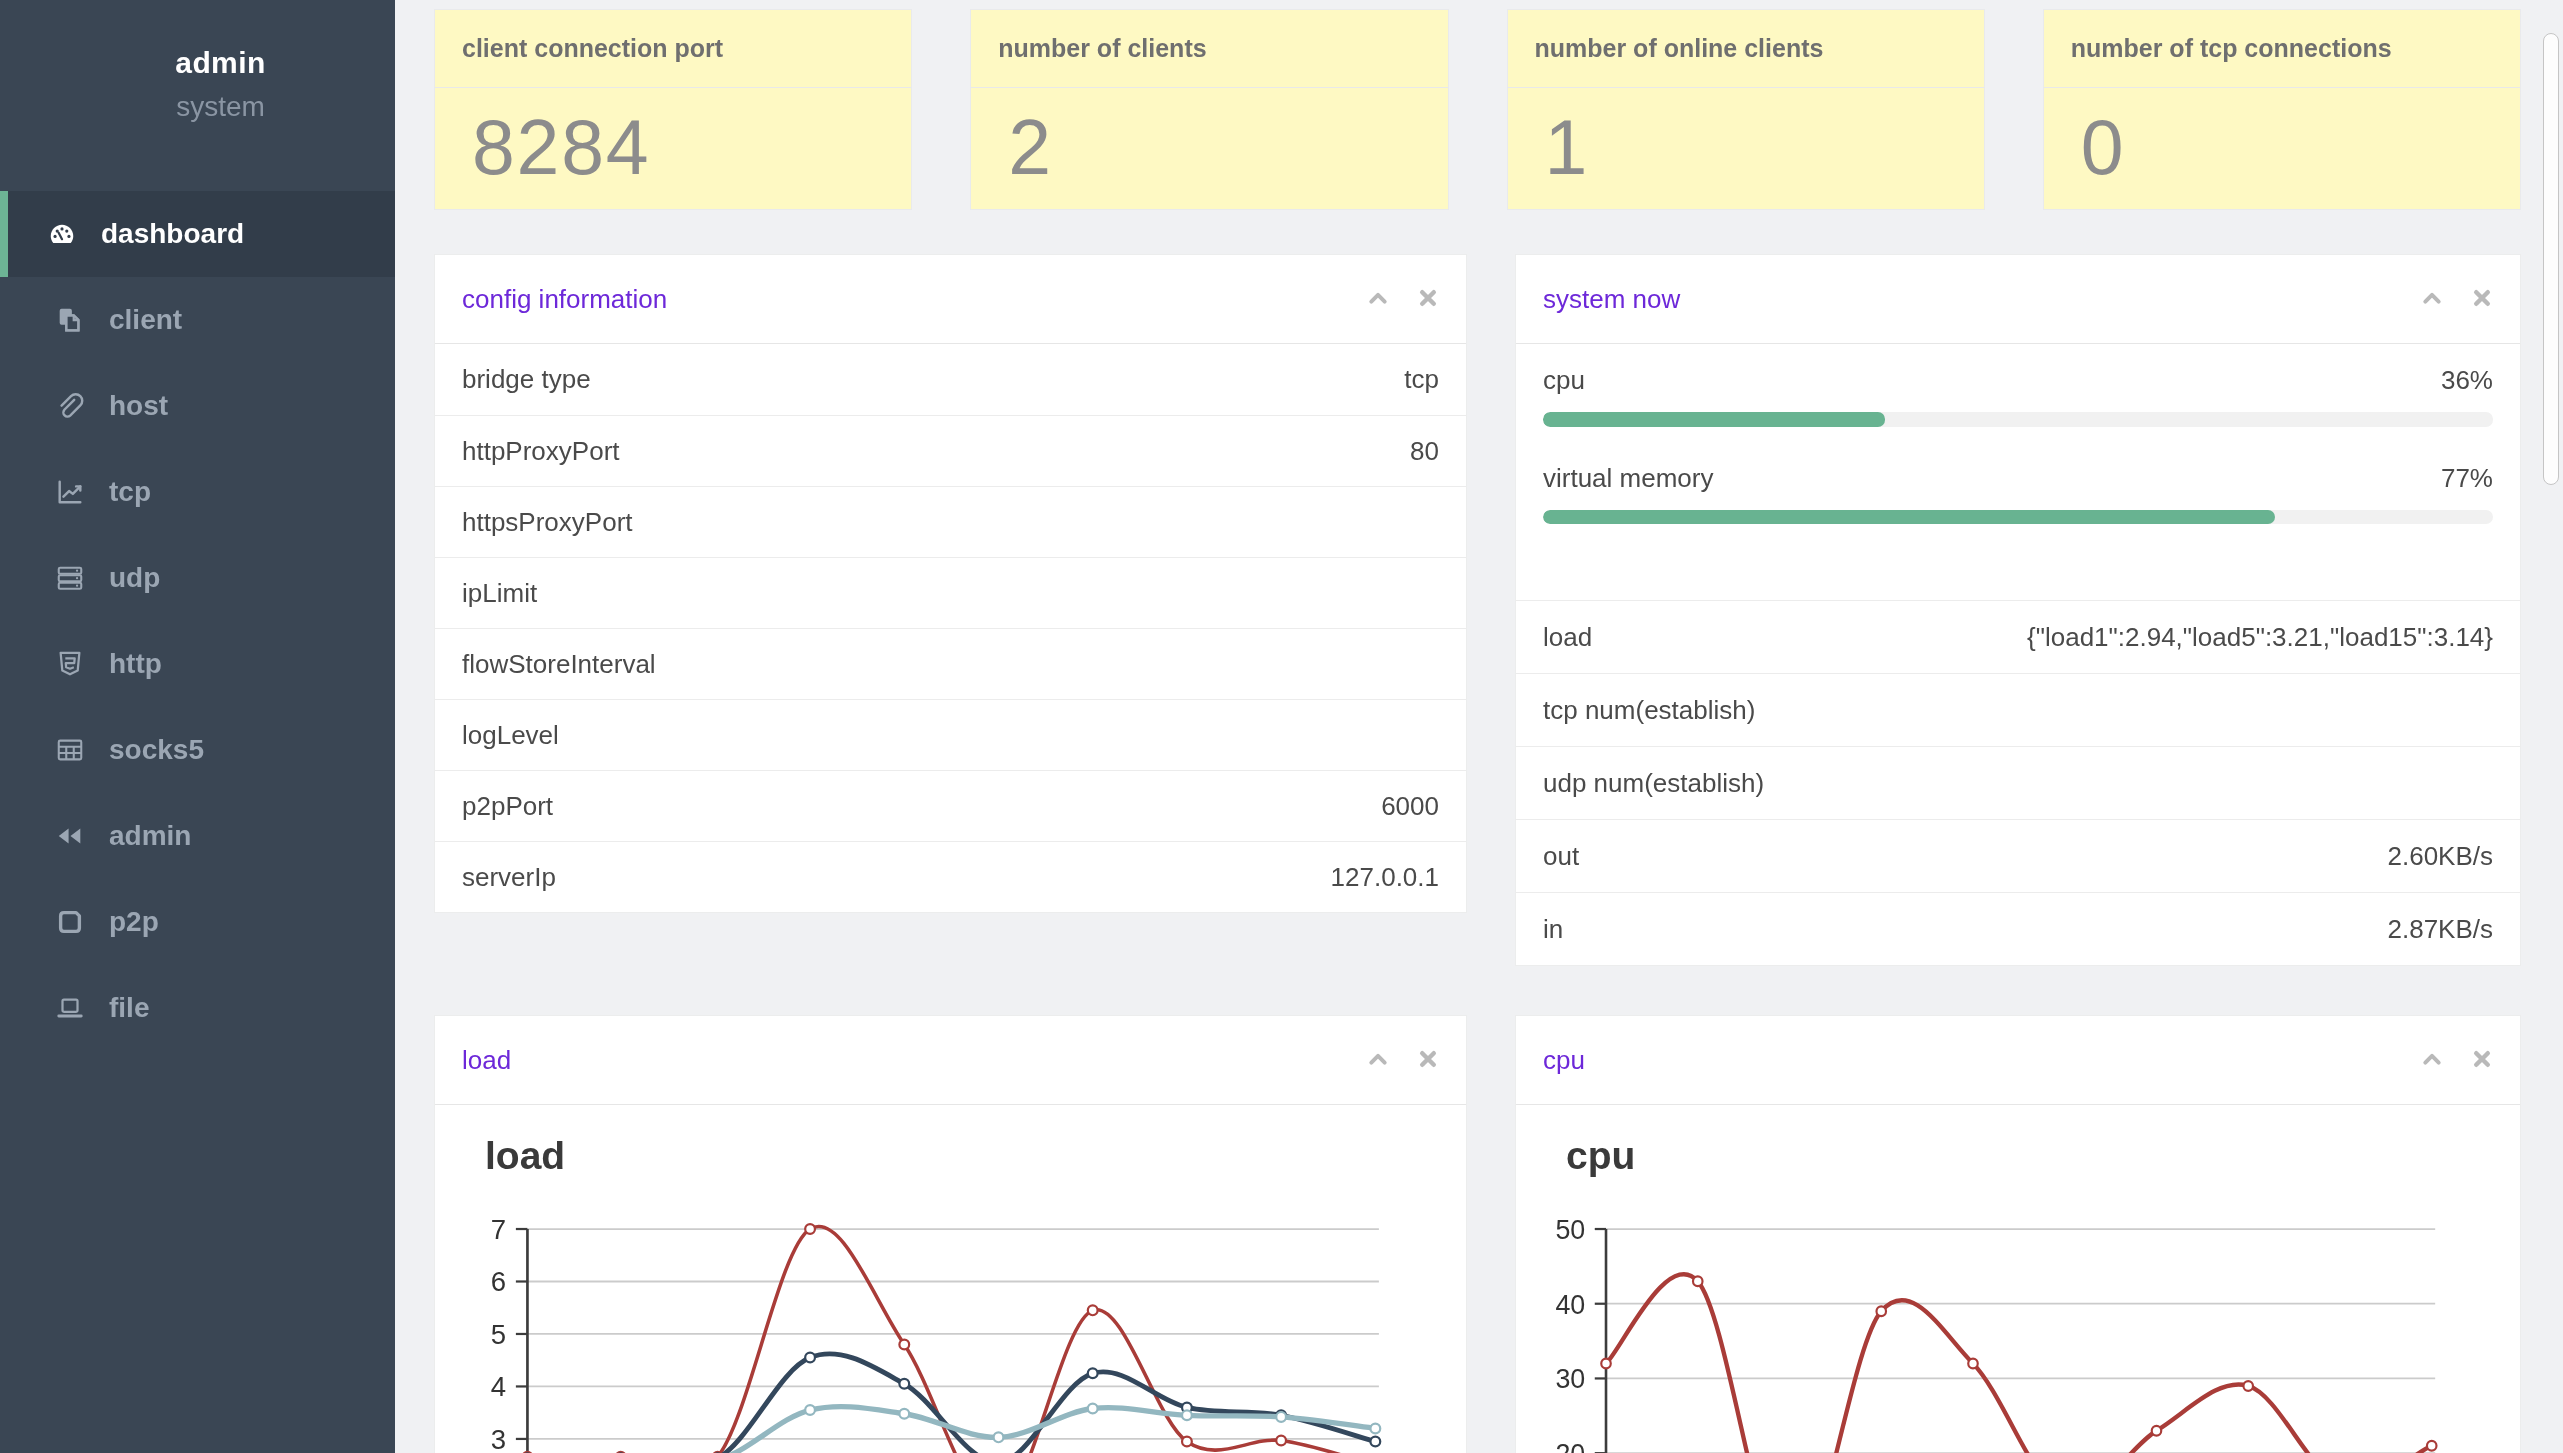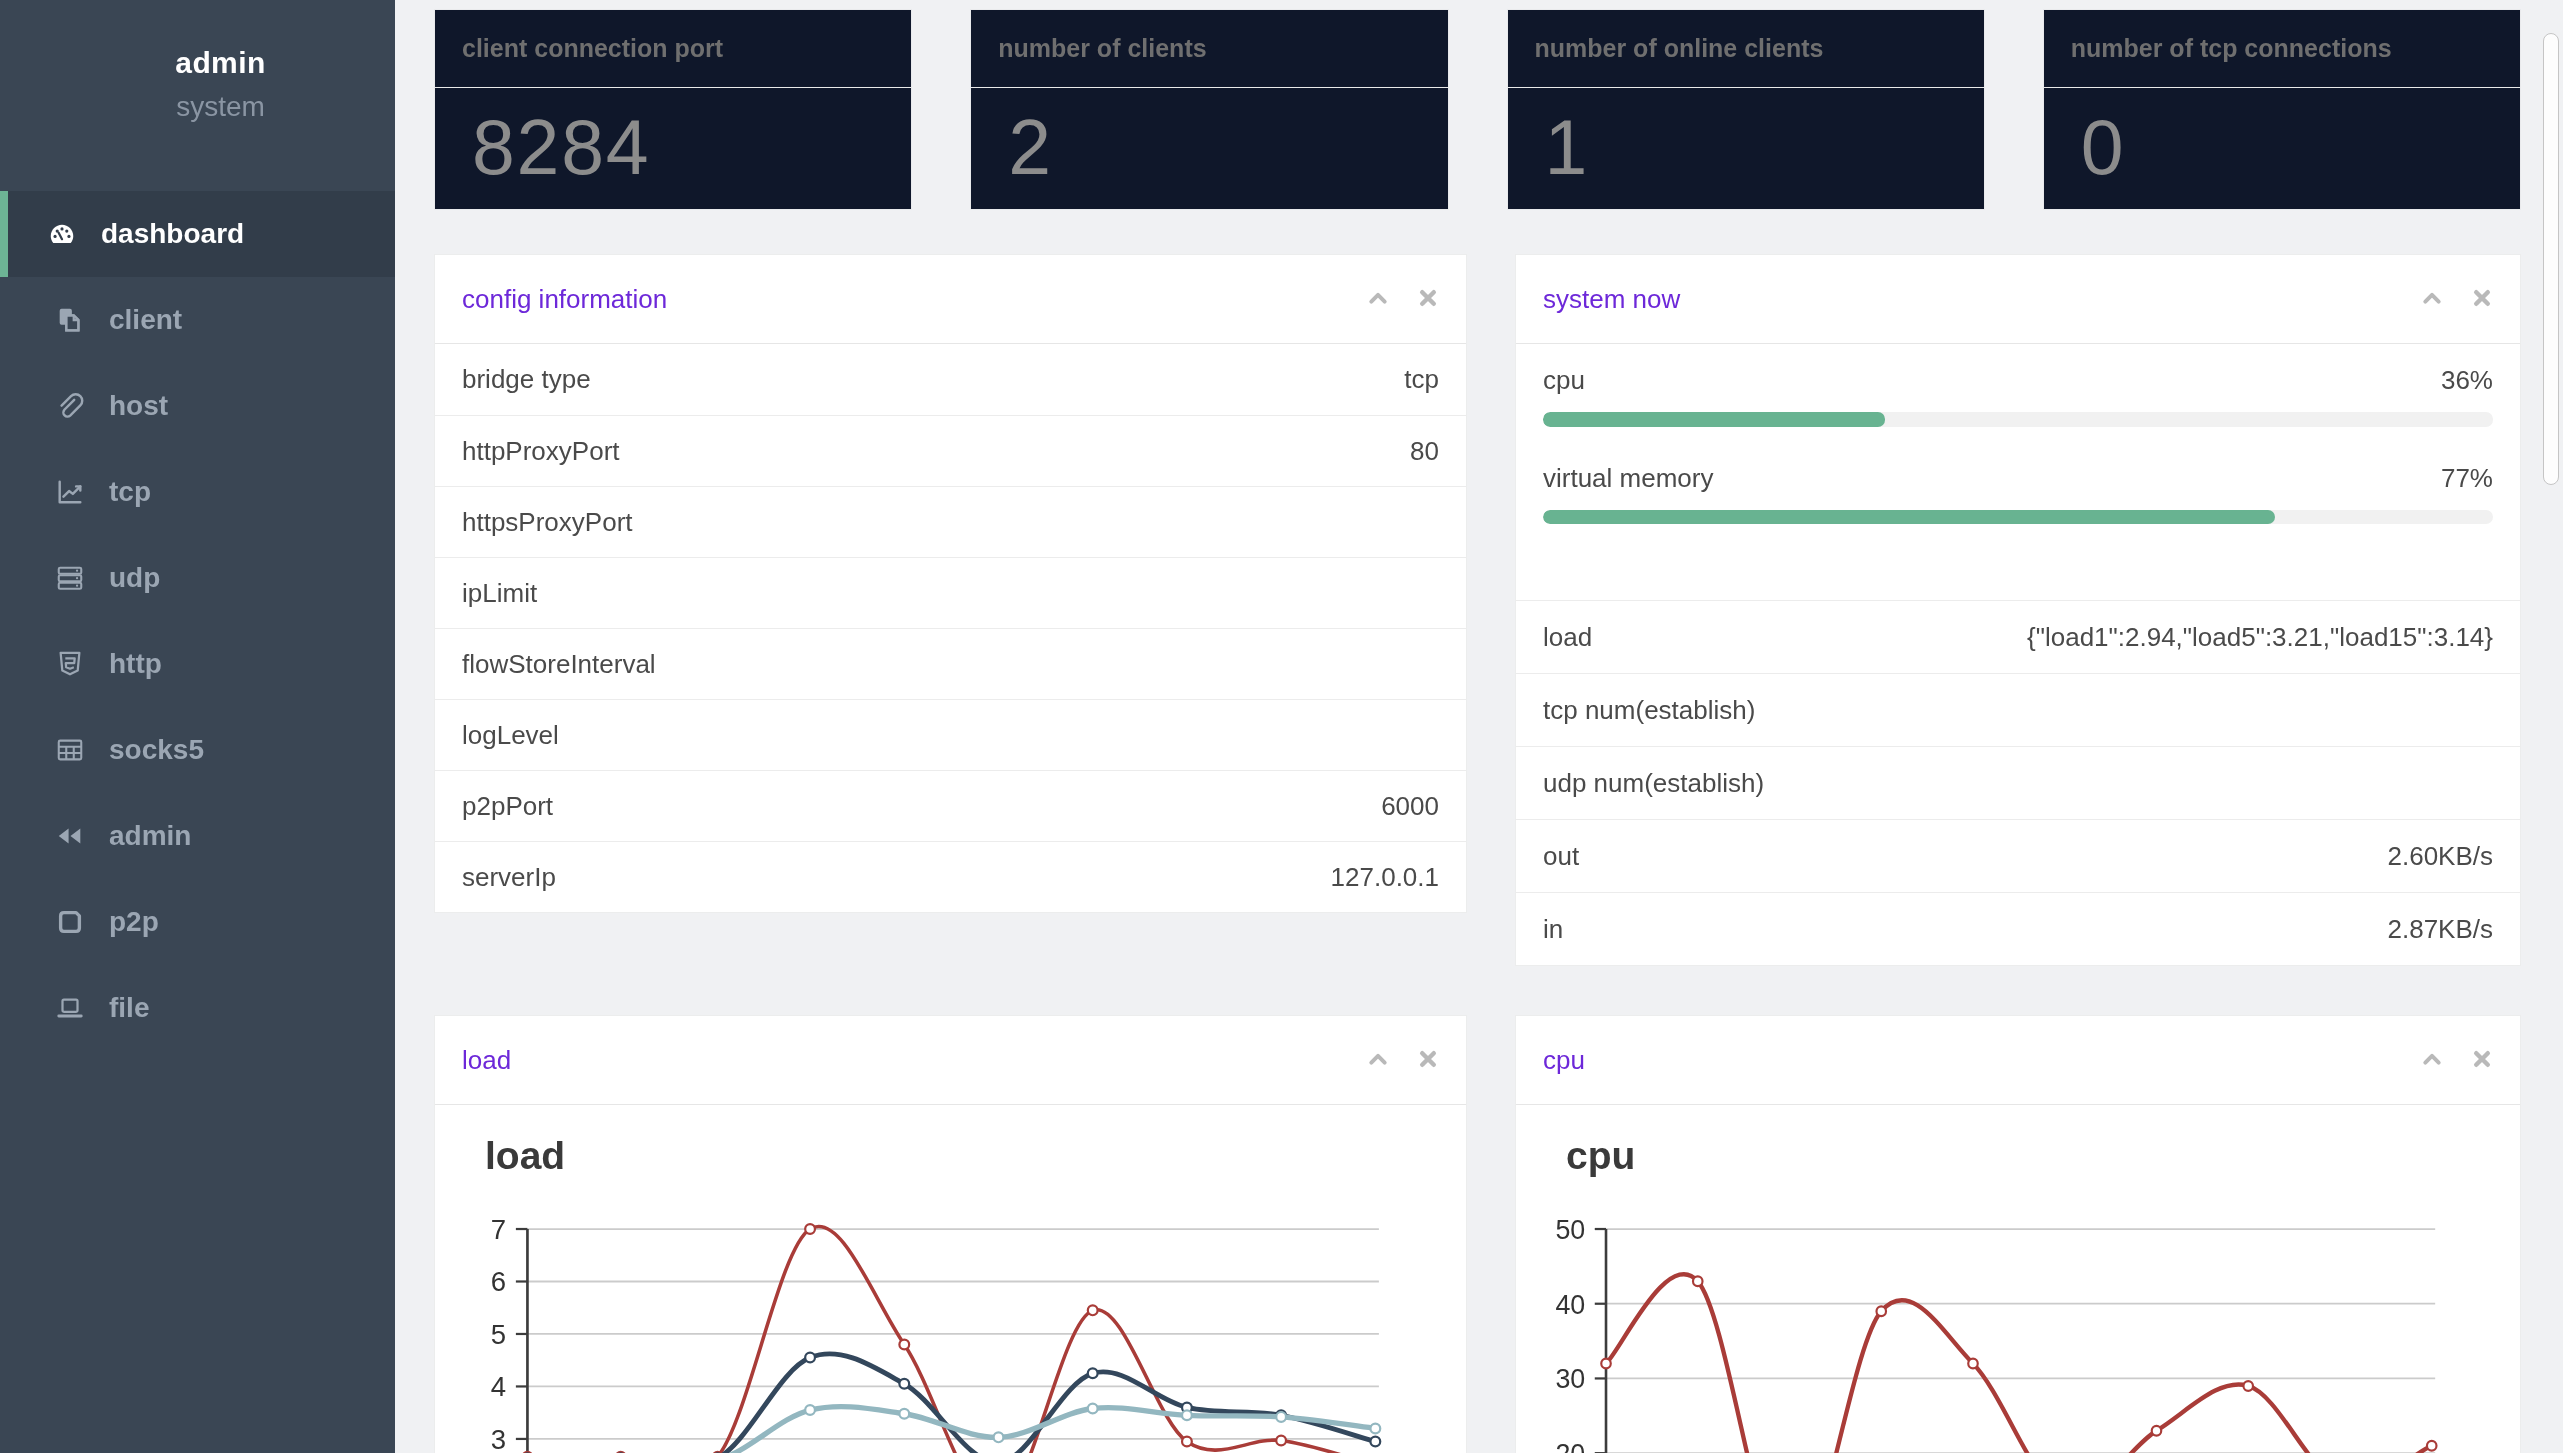--- a/index.html
+++ b/index.html
@@ -24,21 +24,21 @@
     text-align:right;
   }
   .nav-item .nv-icon { width:32px; height:32px; margin-right:23px; display:flex; align-items:center; justify-content:center; }
   .nav-item svg { width:30px; height:30px; }
   .nav-item.active { background:#323d4a; border-left-color:#6db495; color:#ffffff; padding-left:38px; }
 
   
   .main { flex:1; padding:9px 42px 0 39px; }
 
   .stats-row { display:flex; gap:58px; }
-  .stat-card { flex:1; height:201px; background:#0f172a; border:0.9px solid #e9eaec; }
+  .stat-card { flex:1; height:201px; background:#fef9c3; border:0.9px solid #e9eaec; }
   .stat-title {
     height:78px; display:flex; align-items:center; padding:0 27px;
     color:#6f6f6f; font-size:25px; font-weight:600;
     border-bottom:1.8px solid #e9e9e9;
   }
   .stat-value {
     height:119px; display:flex; align-items:center; padding:0 37px;
     color:#8c8c8c; font-size:77px; font-weight:300; letter-spacing:1.8px;
   }
 

